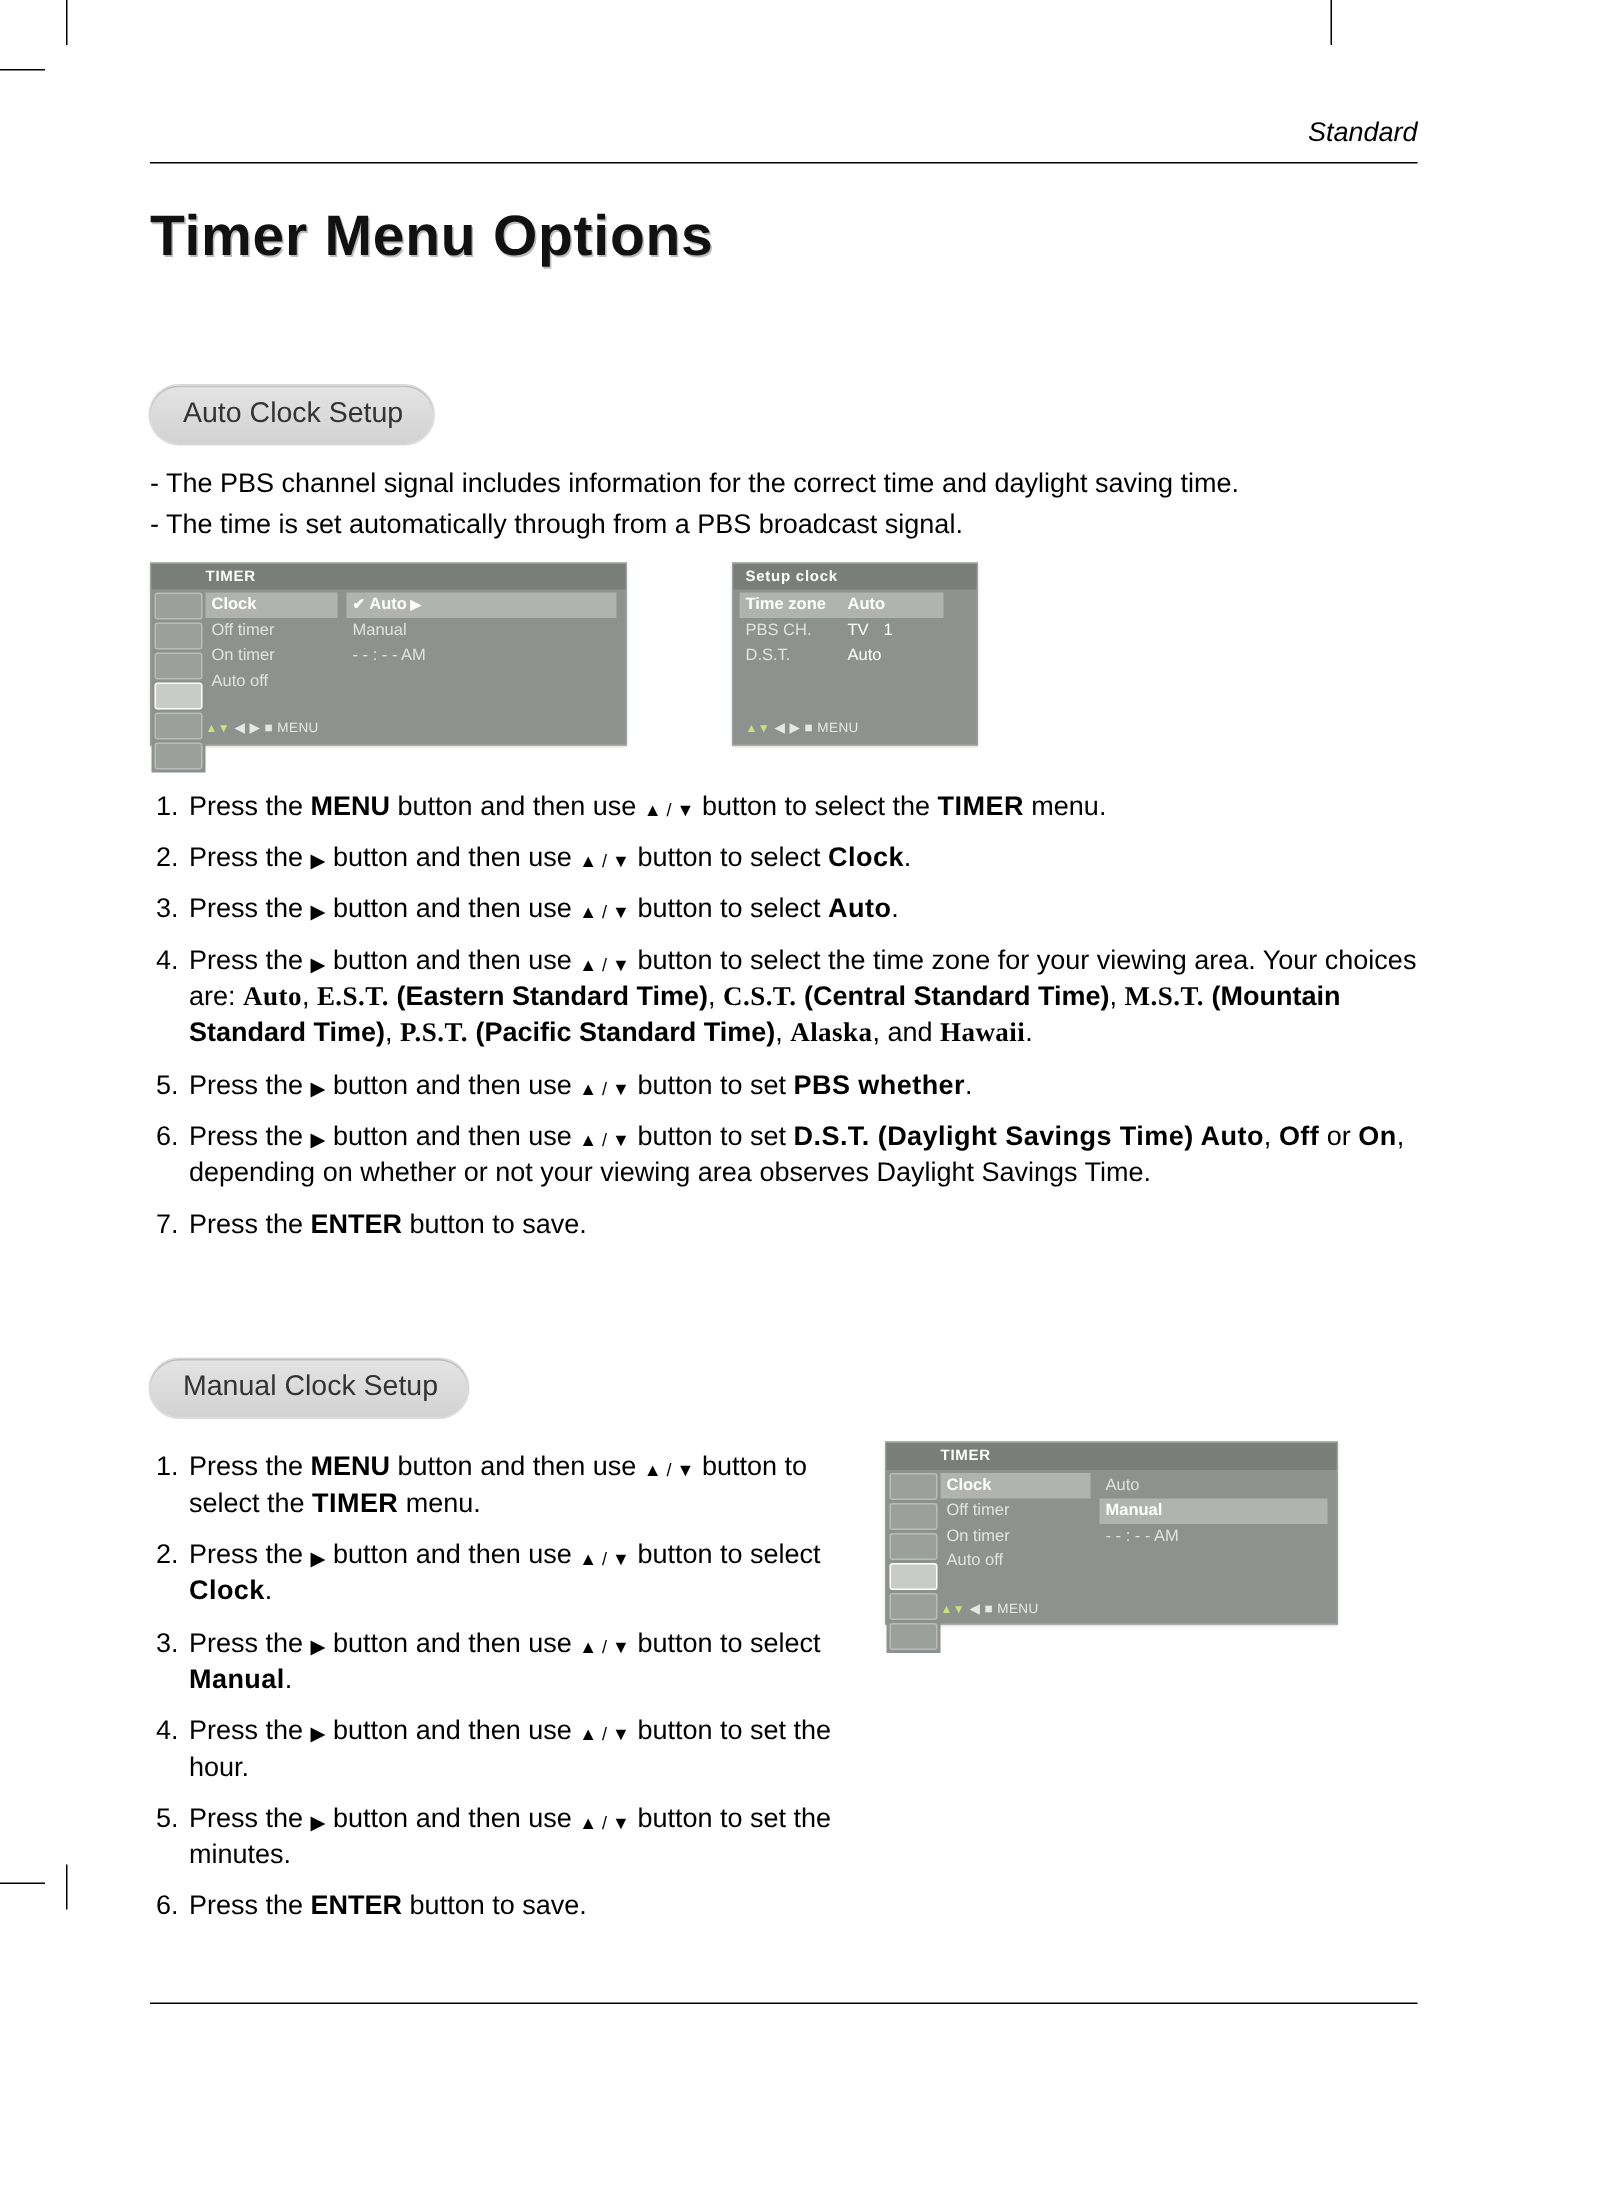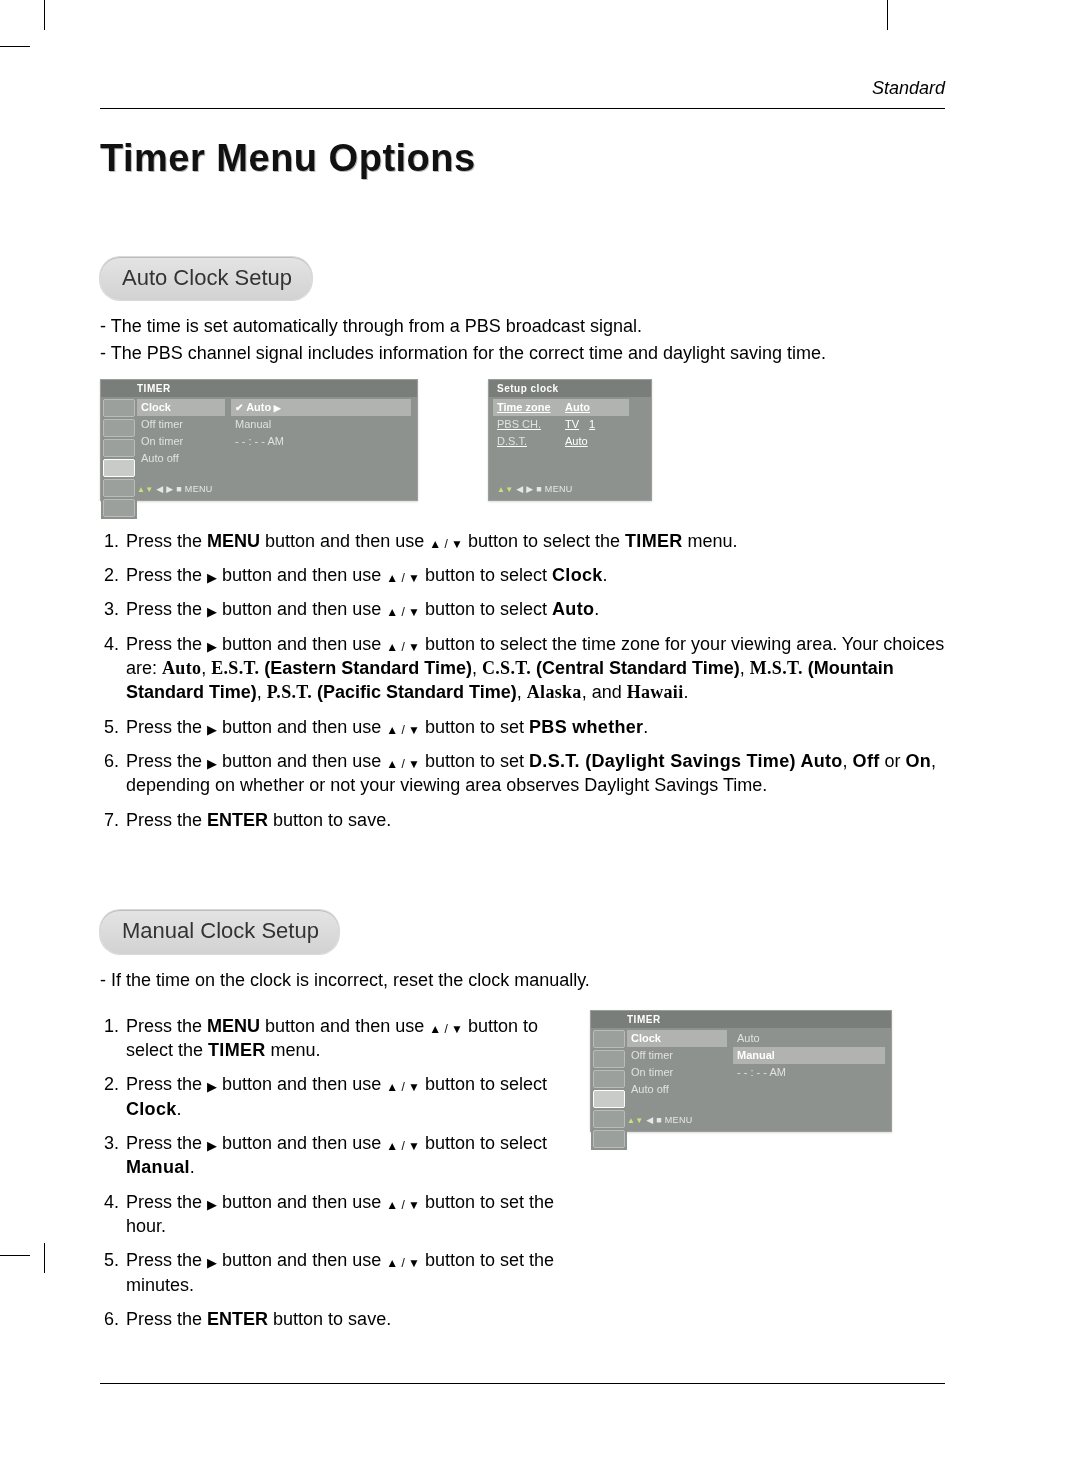--- a/index.html
+++ b/index.html
@@ -45,21 +45,21 @@
     margin: 0 0 66px 0;
     color: #111;
     text-shadow: 1px 1px 0 #bbb;
   }
 
   .pill {
     display: inline-block;
     background: linear-gradient(#e4e4e4,#d2d2d2);
     border-radius: 20px;
     padding: 6px 20px 8px 22px;
-    font-size: 22px;
+    font-size: 19px;
     color: #333;
     margin: 6px 0 10px 0;
     box-shadow: 0 1px 0 #bdbdbd inset, 0 0 0 1px #d9d9d9;
   }
 
   .intro-list { margin: 4px 0 12px 0; padding: 0; }
   .intro-list .dash::before { content: "- "; }
   .intro-list div { margin: 2px 0; }
 
   ol.steps { margin: 20px 0 36px 0; padding-left: 24px; }
@@ -177,22 +177,22 @@
 
   <div class="section-label">Standard</div>
   <hr class="rule">
 
   <h1 class="page-title">Timer Menu Options</h1>
 
   
   <div class="pill">Auto Clock Setup</div>
 
   <div class="intro-list">
+    <div class="dash">The PBS channel signal includes information for the correct time and daylight saving time.</div>
     <div class="dash">The time is set automatically through from a PBS broadcast signal.</div>
-    <div class="dash">The PBS channel signal includes information for the correct time and daylight saving time.</div>
   </div>
 
   
   <div class="shots-row">
 
     <div class="osd large">
       <div class="osd-titlebar narrow">TIMER</div>
       <div class="osd-body">
         <div class="iconcol">
           <div class="ic"></div>
@@ -215,21 +215,21 @@
         </div>
       </div>
       <div class="osd-footer">
         <span class="sym" style="color:#c9e27a;">▲▼</span>
         <span>◀ ▶  ■  MENU</span>
       </div>
     </div>
 
     <div class="osd small col2">
       <div class="osd-titlebar">Setup clock</div>
-      <div style="padding:2px 22px 2px 8px;text-decoration:underline;">
+      <div style="padding:2px 22px 2px 8px;">
         <div class="row sel">
           <span class="k">Time zone</span>
           <span class="v">Auto</span>
         </div>
         <div class="row">
           <span class="k">PBS CH.</span>
           <span class="v">TV</span>
           <span class="v">1</span>
         </div>
         <div class="row">
@@ -266,23 +266,20 @@
     <li>
       <span>Press the </span><span class="b">ENTER</span><span> button to save.</span>
     </li>
   </ol>
 
   <div style="height:36px;"></div>
 
   
   <div class="pill">Manual Clock Setup</div>
 
-  <div class="intro-list">
-    <div class="dash">If the time on the clock is incorrect, reset the clock manually.</div>
-  </div>
 
   <div class="manual-wrap">
     <div class="manual-text">
       <ol class="steps">
         <li>
           <span>Press the </span><span class="b">MENU</span><span> button and then use </span><span class="ud"></span><span> button to select the </span><span class="bk">TIMER</span><span> menu.</span>
         </li>
         <li>
           <span>Press the </span><span class="rt"></span><span> button and then use </span><span class="ud"></span><span> button to select </span><span class="bk">Clock</span><span>.</span>
         </li>

